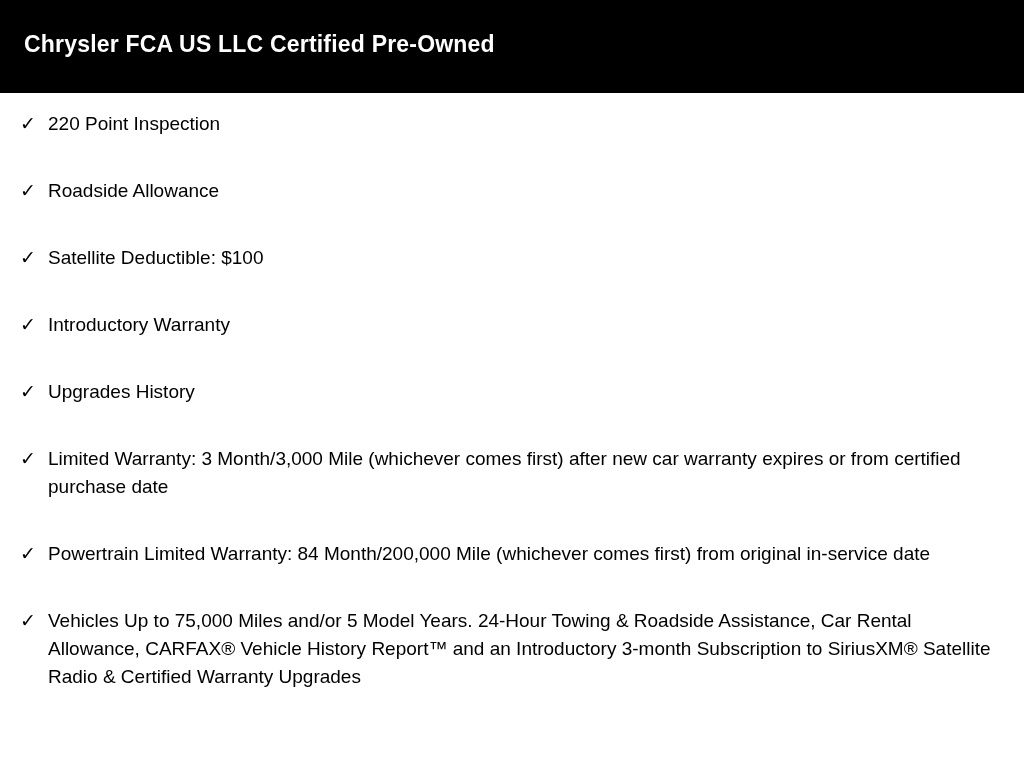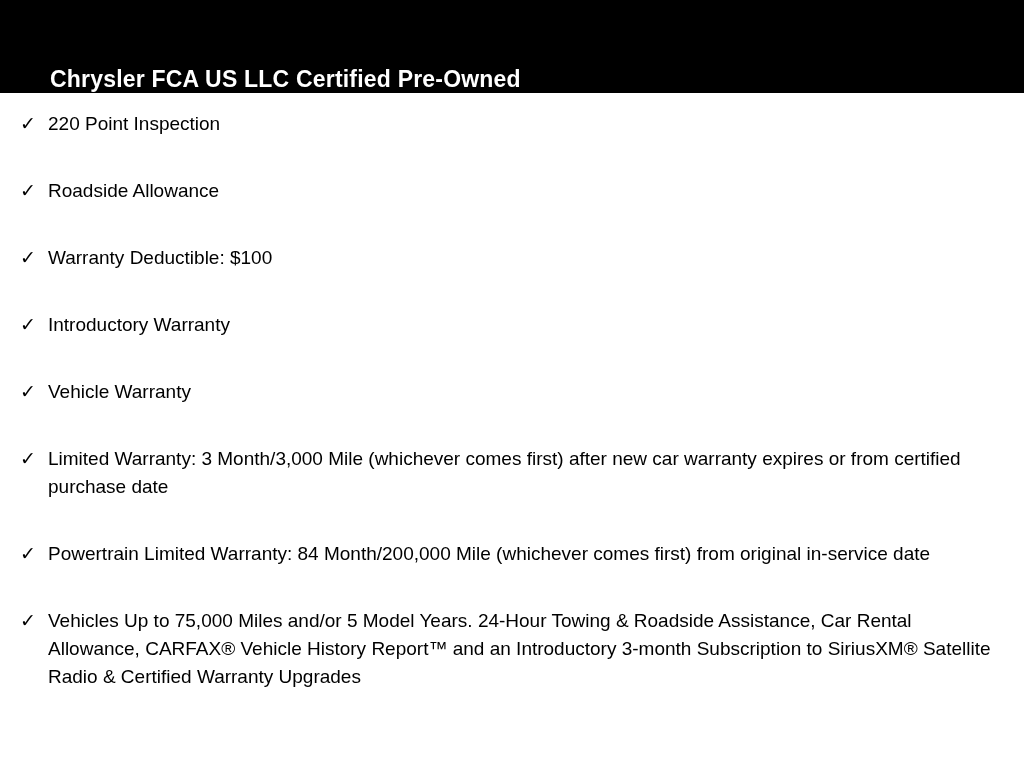--- a/index.html
+++ b/index.html
@@ -15,23 +15,23 @@
     width: 1024px;
     height: 768px;
     background: #ffffff;
     position: relative;
   }
   .header-bar {
     background: #000000;
     height: 93px;
     width: 100%;
     display: flex;
-    align-items: flex-end;
+    align-items: center;
     box-sizing: border-box;
-    padding-left: 50px;
+    padding-left: 24px;
   }
   .header-title {
     color: #ffffff;
     font-size: 23px;
     font-weight: bold;
     letter-spacing: 0.2px;
     line-height: 1;
     position: relative;
     top: -2px;
   }
@@ -76,31 +76,31 @@
       <span class="item-text">220 Point Inspection</span>
     </li>
 
     <li>
       <span class="check">✓</span>
       <span class="item-text">Roadside Allowance</span>
     </li>
 
     <li>
       <span class="check">✓</span>
-      <span class="item-text">Warranty Deductible: $100</span>
+      <span class="item-text">Satellite Deductible: $100</span>
     </li>
 
     <li>
       <span class="check">✓</span>
       <span class="item-text">Introductory Warranty</span>
     </li>
 
     <li>
       <span class="check">✓</span>
-      <span class="item-text">Vehicle Warranty</span>
+      <span class="item-text">Upgrades History</span>
     </li>
 
     <li>
       <span class="check">✓</span>
       <span class="item-text">Limited Warranty: 3 Month/3,000 Mile (whichever comes first) after new car warranty expires or from certified purchase date</span>
     </li>
 
     <li>
       <span class="check">✓</span>
       <span class="item-text">Powertrain Limited Warranty: 84 Month/200,000 Mile (whichever comes first) from original in-service date</span>

